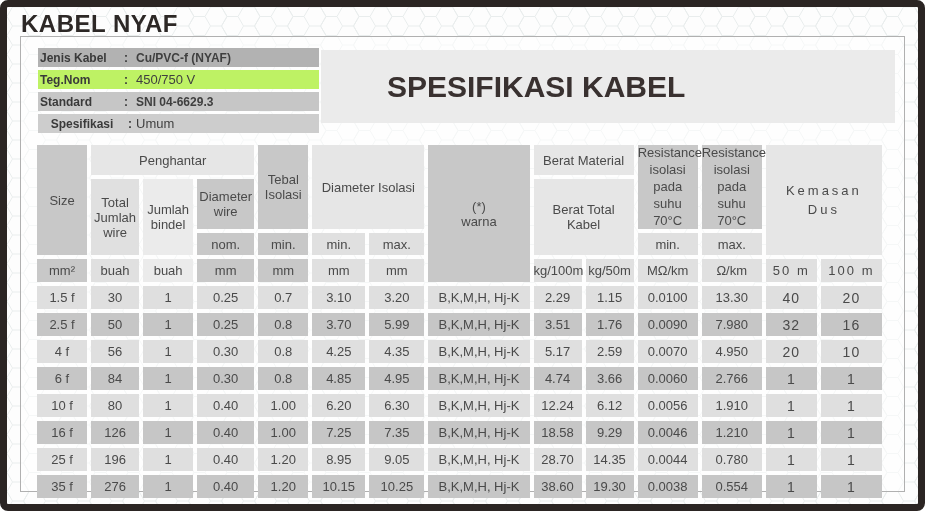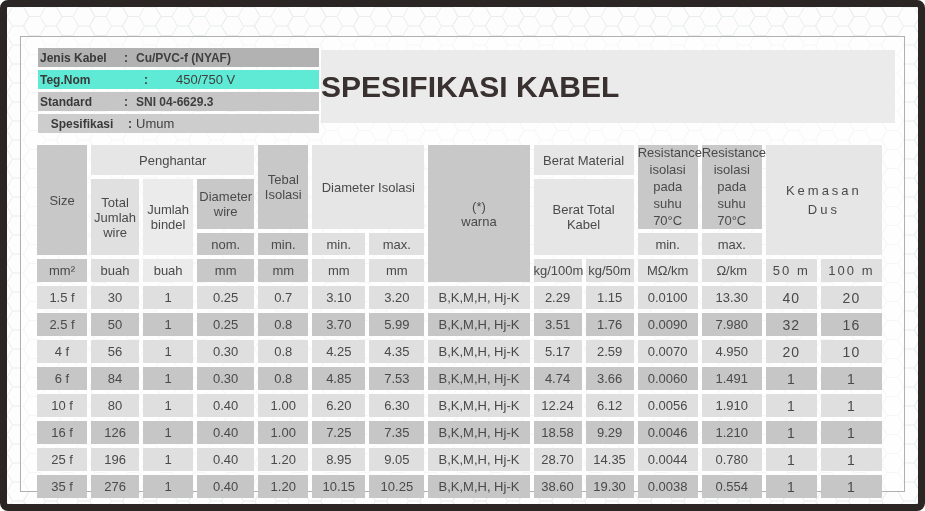--- a/index.html
+++ b/index.html
@@ -22,36 +22,36 @@
 
   .inner-box{
     position:absolute;left:13px;top:29px;right:13px;bottom:12px;z-index:1;
     border:1px solid #b0b0b0;background:rgba(255,255,255,.55);
   }
 
   
   .info-box{position:absolute;left:17px;top:11px;width:281px;}
   .info-row{display:flex;align-items:center;height:19px;margin-bottom:3px;padding-left:2px;box-sizing:border-box;}
   .info-row.r0{background:#b2b2b2;}
-  .info-row.r1{background:#5eead4;gap:20px;}
+  .info-row.r1{background:#bef264;}
   .info-row.r2{background:#c6c6c6;}
   .info-row.r3{background:#cdcdcd;text-align:center;}
   .info-label{width:84px;font-size:12px;font-weight:bold;color:#3a3a3a;}
   .info-sep{width:12px;font-size:12px;font-weight:bold;color:#3a3a3a;}
   .info-value{font-size:12px;color:#3f3f3f;}
   .info-row.r0 .info-value,.info-row.r2 .info-value{font-weight:bold;}
   .info-row.r1 .info-value,.info-row.r3 .info-value{font-size:13px;}
 
   
   .banner{
     position:absolute;left:300px;top:13px;right:9px;height:73px;
     background:#ebebeb;display:flex;align-items:center;
   }
   .banner-title{
-    font-size:30px;font-weight:bold;color:#393130;letter-spacing:0;
+    padding-left:66px;font-size:30px;font-weight:bold;color:#393130;letter-spacing:0;
   }
 
   
   table.spec{
     position:absolute;left:12px;top:104px;width:853px;
     border-collapse:separate;border-spacing:4px;table-layout:fixed;
   }
   table.spec th,table.spec td{
     padding:0;text-align:center;vertical-align:middle;
     font-weight:normal;color:#4a4a4a;font-size:13px;
@@ -84,20 +84,21 @@
         <g fill="none" stroke="#e9eded" stroke-width="1">
           <polygon points="0,9.5 5.5,0 16.5,0 22,9.5 16.5,19 5.5,19"></polygon>
           <polygon points="16.5,0 22,-9.5 33,-9.5 38.5,0 33,9.5 22,9.5"></polygon>
           <polygon points="16.5,19 22,9.5 33,9.5 38.5,19 33,28.5 22,28.5"></polygon>
         </g>
       </pattern>
     </defs>
     <rect width="100%" height="100%" fill="url(#hex)"></rect>
   </svg>
 
+  <div class="page-title">KABEL NYAF</div>
 
   <div class="inner-box">
 
     <div class="info-box">
       <div class="info-row r0">
         <span class="info-label">Jenis Kabel</span>
         <span class="info-sep">:</span>
         <span class="info-value">Cu/PVC-f (NYAF)</span>
       </div>
       <div class="info-row r1">
@@ -241,26 +242,26 @@
     <td class="cell-dus50">20</td>
     <td class="cell-dus100">10</td>
   </tr>
           <tr>
     <td class="cell-size">6 f</td>
     <td class="cell-wire">84</td>
     <td class="cell-bindel">1</td>
     <td class="cell-diamw">0.30</td>
     <td class="cell-tebal">0.8</td>
     <td class="cell-isomin">4.85</td>
-    <td class="cell-isomax">7.53</td>
+    <td class="cell-isomax">4.95</td>
     <td class="cell-warna">B,K,M,H, Hj-K</td>
     <td class="cell-kg100">4.74</td>
     <td class="cell-kg50">3.66</td>
     <td class="cell-resmin">0.0060</td>
-    <td class="cell-resmax">1.491</td>
+    <td class="cell-resmax">2.766</td>
     <td class="cell-dus50">1</td>
     <td class="cell-dus100">1</td>
   </tr>
           <tr>
     <td class="cell-size">10 f</td>
     <td class="cell-wire">80</td>
     <td class="cell-bindel">1</td>
     <td class="cell-diamw">0.40</td>
     <td class="cell-tebal">1.00</td>
     <td class="cell-isomin">6.20</td>

